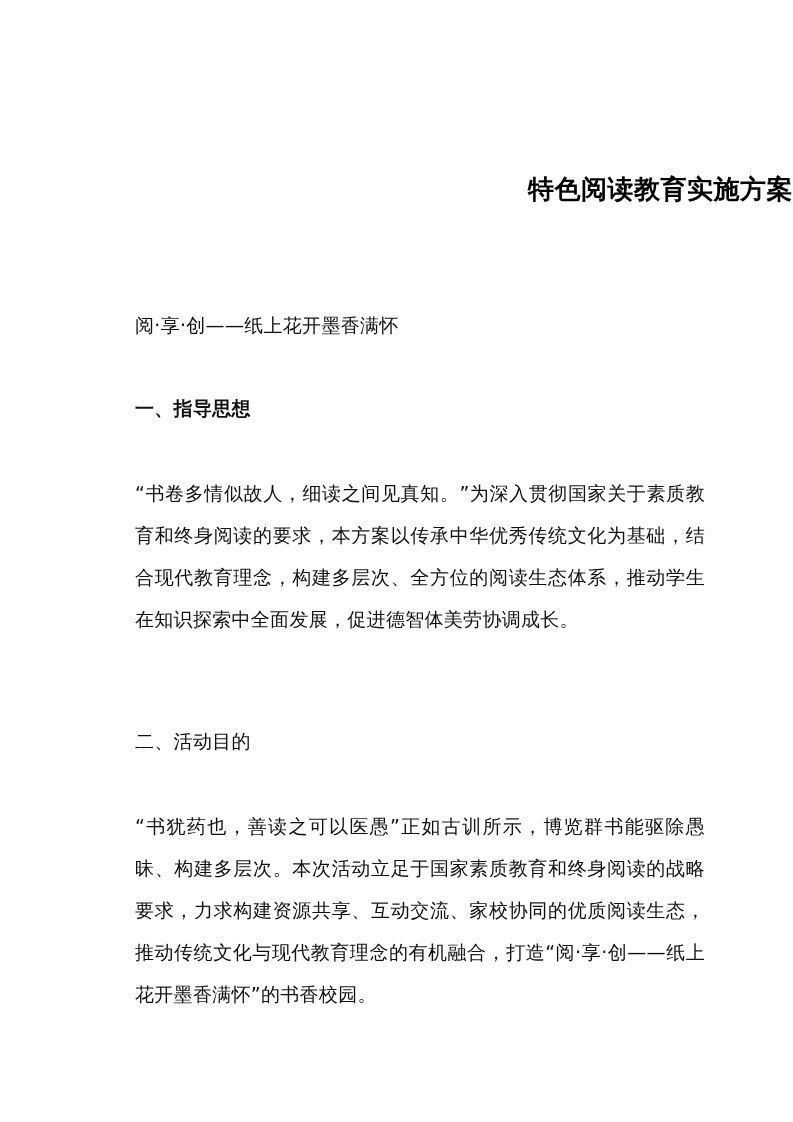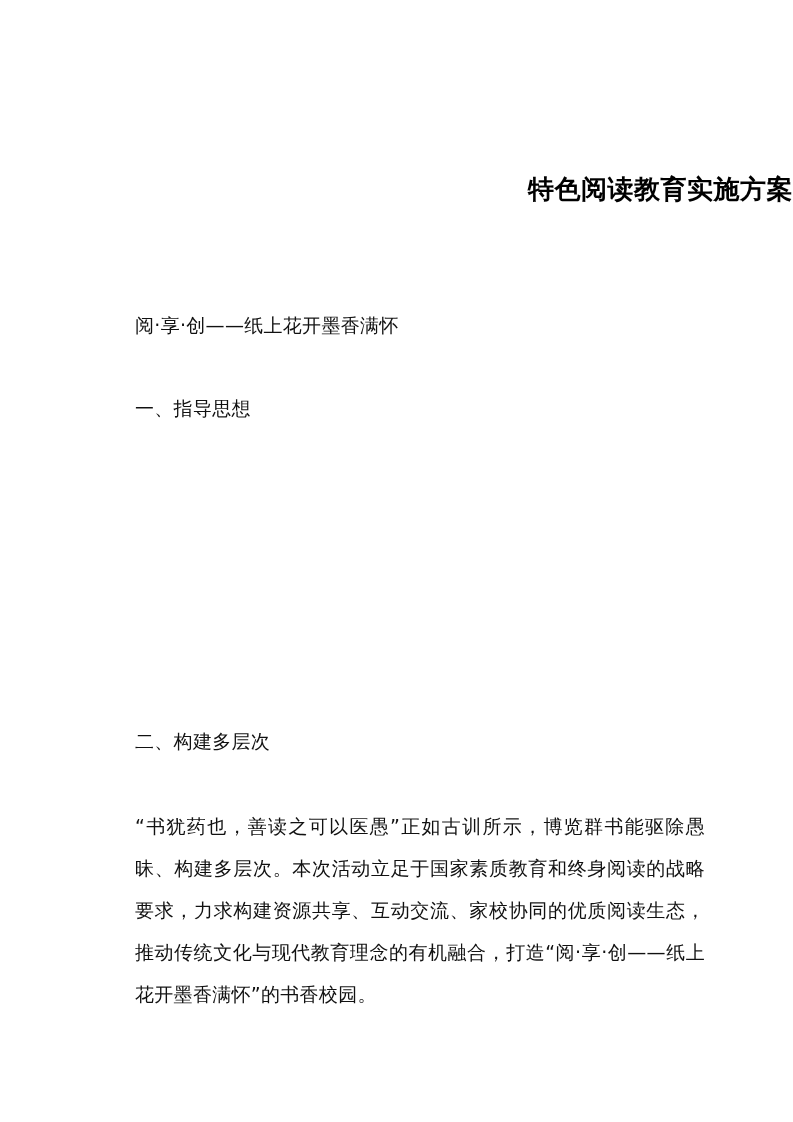--- a/index.html
+++ b/index.html
@@ -39,27 +39,28 @@
     position: absolute;
     left: 120px;
     width: 570px;
     font-size: 19px;
     line-height: 42px;
     color: #111111;
     margin: 15px;
     letter-spacing: 0.3px;
   }
   .subtitle { top: 289px; }
-  .h1 { top: 372px; }
+  .h1 { top: 372px; font-weight: bold; }
   .p1 { top: 457px; text-align: justify; }
   .h2 { top: 705px; }
   .p2 { top: 790px; text-align: justify; }
 </style>
 </head>
 <body>
 
 <div class="page">
   <h1 class="title">特色阅读教育实施方案</h1>
   <p class="text subtitle">阅·享·创——纸上花开墨香满怀</p>
   <p class="text h1">一、指导思想</p>
-  <p class="text h2">二、构建多层次</p>
+  <p class="text p1">“书卷多情似故人，细读之间见真知。”为深入贯彻国家关于素质教育和终身阅读的要求，本方案以传承中华优秀传统文化为基础，结合现代教育理念，构建多层次、全方位的阅读生态体系，推动学生在知识探索中全面发展，促进德智体美劳协调成长。</p>
+  <p class="text h2">二、活动目的</p>
   <p class="text p2">“书犹药也，善读之可以医愚”正如古训所示，博览群书能驱除愚昧、构建多层次。本次活动立足于国家素质教育和终身阅读的战略要求，力求构建资源共享、互动交流、家校协同的优质阅读生态，推动传统文化与现代教育理念的有机融合，打造“阅·享·创——纸上花开墨香满怀”的书香校园。</p>
 </div>
 
 </body></html>

